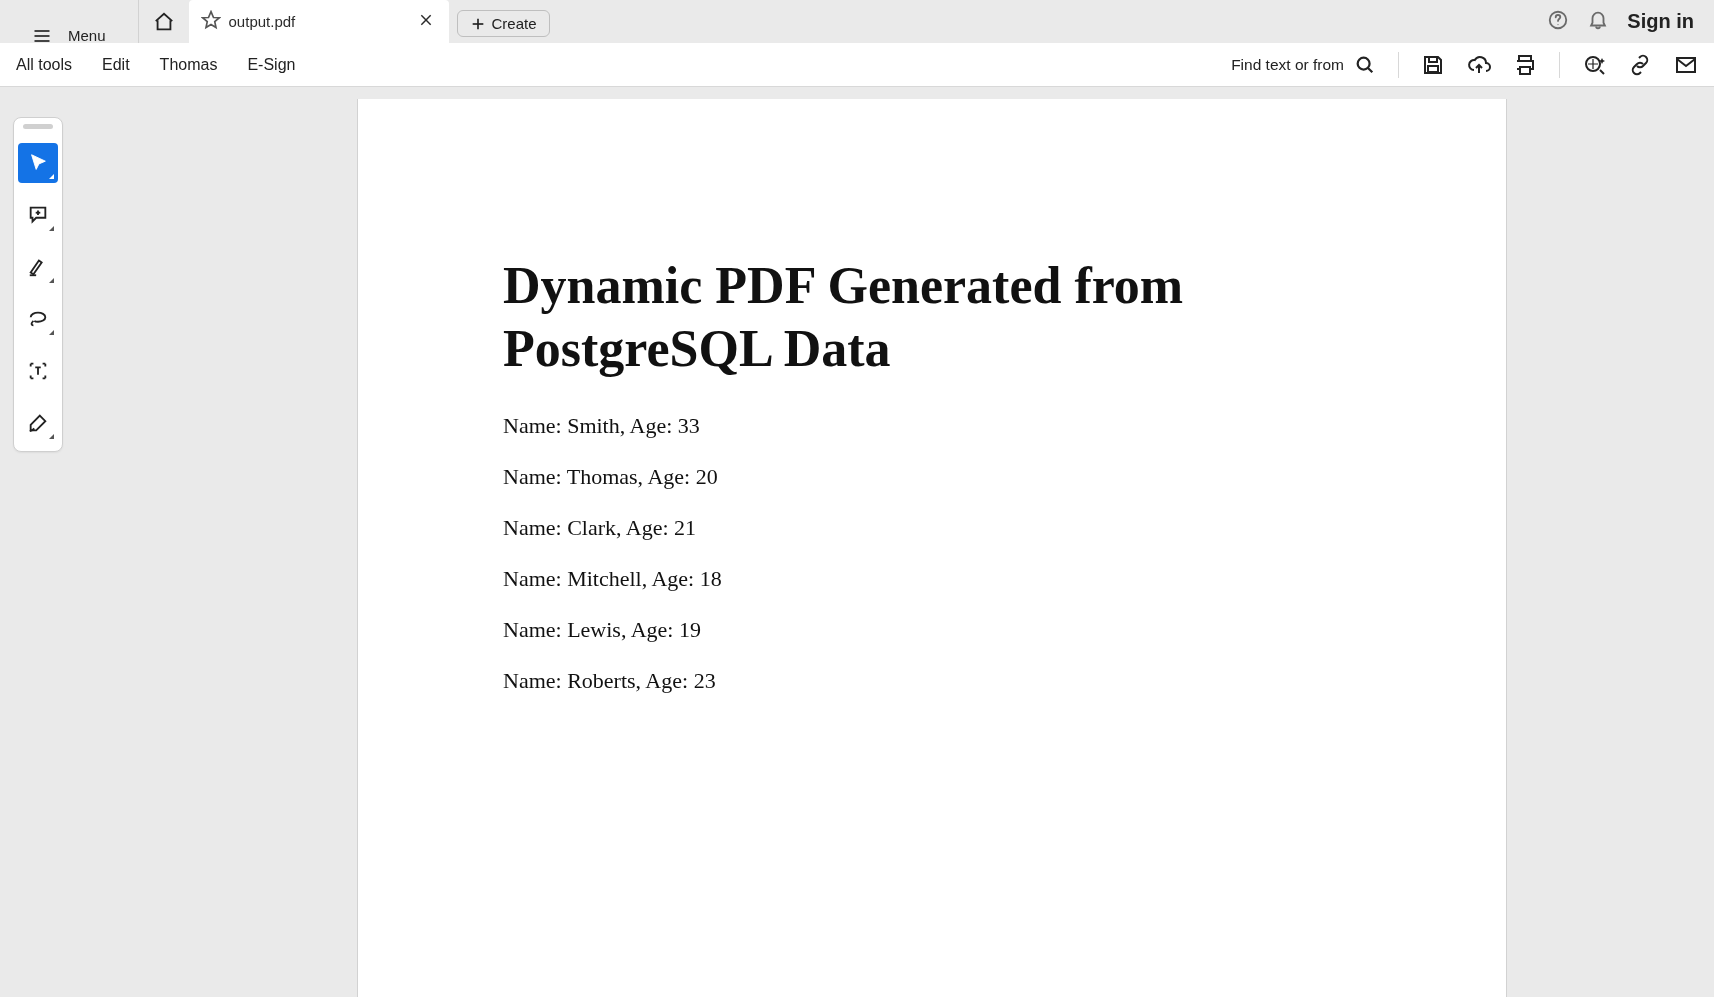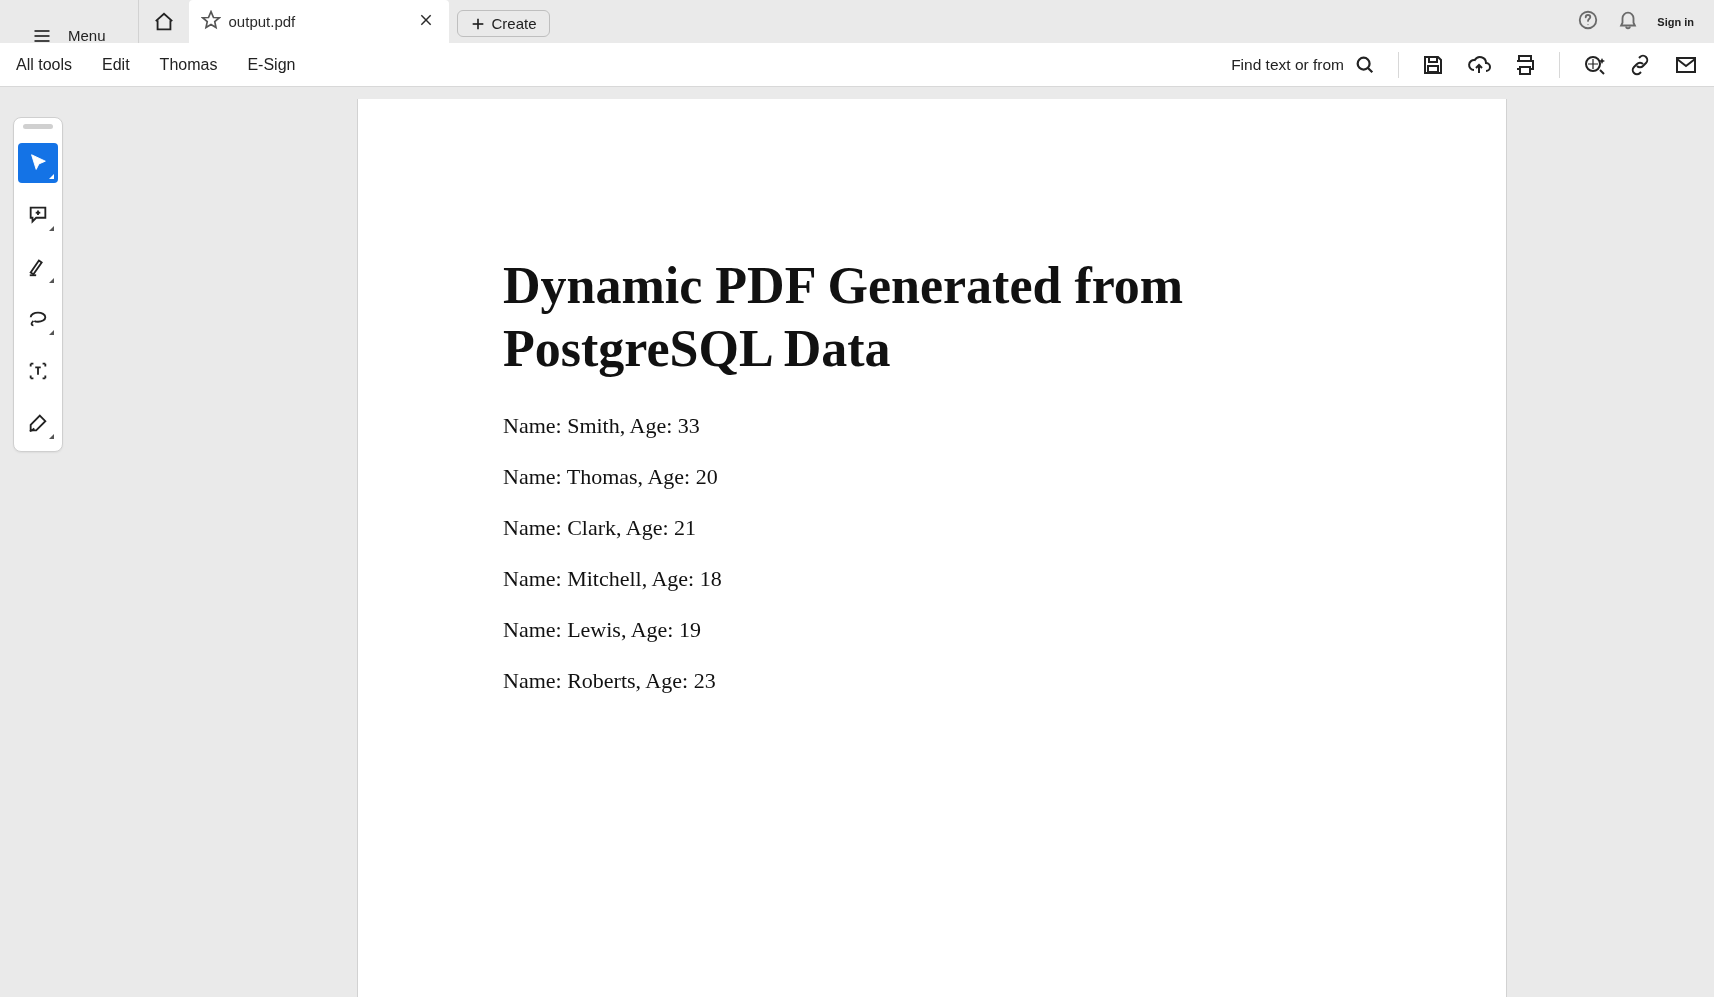--- a/index.html
+++ b/index.html
@@ -17,21 +17,21 @@
   .tab { display: flex; align-items: center; background: #fff; padding: 0 12px; gap: 8px; min-width: 260px; border-top-left-radius: 4px; border-top-right-radius: 4px; }
   .tab .star svg { width: 20px; height: 20px; stroke: #565656; fill: none; stroke-width: 2; }
   .tab .tab-title { font-size: 15px; color: #2b2b2b; flex: 1; }
   .tab .close svg { width: 14px; height: 14px; stroke: #2b2b2b; }
   .tab .close { cursor: pointer; padding: 4px; }
   .create-btn { display: flex; align-items: center; gap: 6px; margin: 10px 0 6px 8px; padding: 0 12px; border: 1px solid #bfbfbf; border-radius: 6px; background: #eaeaea; cursor: pointer; font-size: 15px; color: #222; }
   .create-btn svg { width: 16px; height: 16px; stroke: #222; }
   .titlebar-spacer { flex: 1; }
   .titlebar-right { display: flex; align-items: center; gap: 18px; padding: 0 20px; }
   .titlebar-right .icon svg { width: 22px; height: 22px; stroke: #6a6a6a; fill: none; stroke-width: 2; }
-  .signin { font-size: 11px; font-weight: 600; color: #222; cursor: pointer; }
+  .signin { font-size: 20px; font-weight: 600; color: #222; cursor: pointer; }
 
   
   .toolbar { display: flex; align-items: center; height: 44px; background: #fff; border-bottom: 1px solid #d8d8d8; padding: 0 16px; }
   .toolbar-left { display: flex; gap: 30px; }
   .toolbar-left .item { font-size: 16px; color: #222; cursor: pointer; }
   .toolbar-spacer { flex: 1; }
   .toolbar-right { display: flex; align-items: center; gap: 22px; }
   .find-group { display: flex; align-items: center; gap: 10px; cursor: pointer; }
   .find-group span { font-size: 15.5px; color: #222; }
   .find-group svg { width: 22px; height: 22px; stroke: #222; fill: none; stroke-width: 2.4; }

